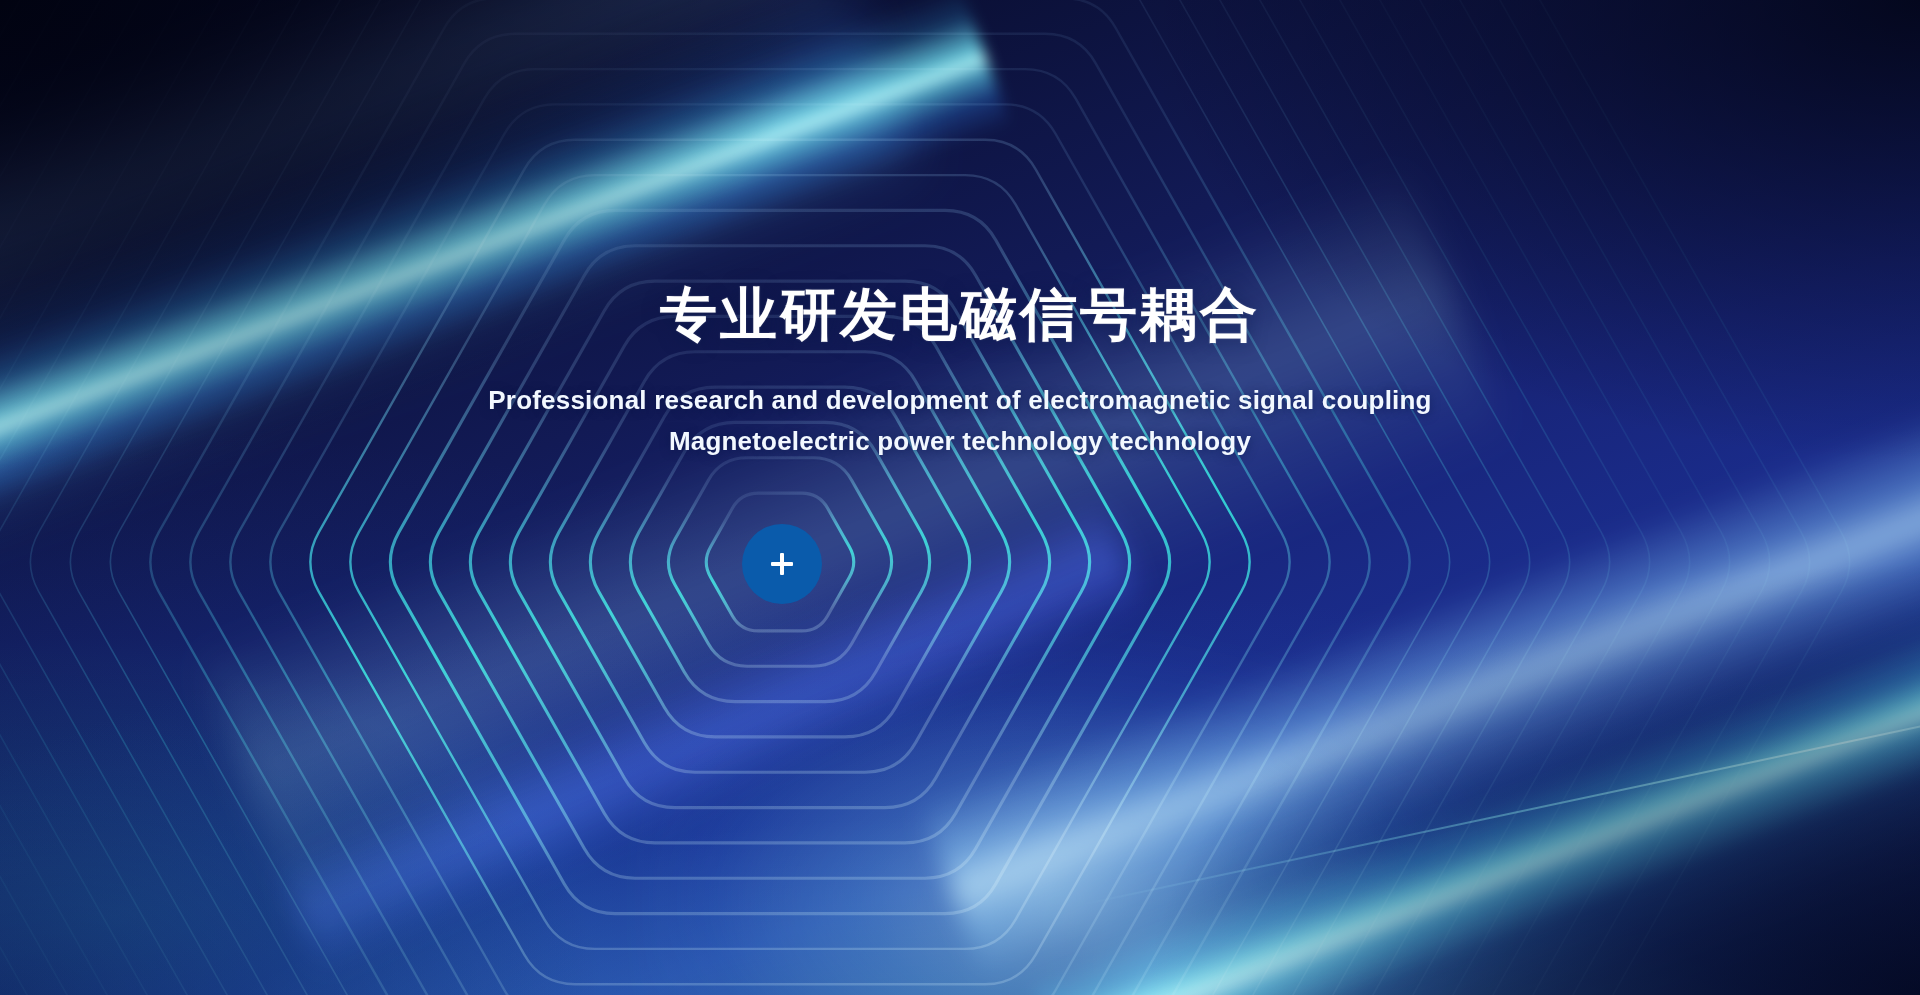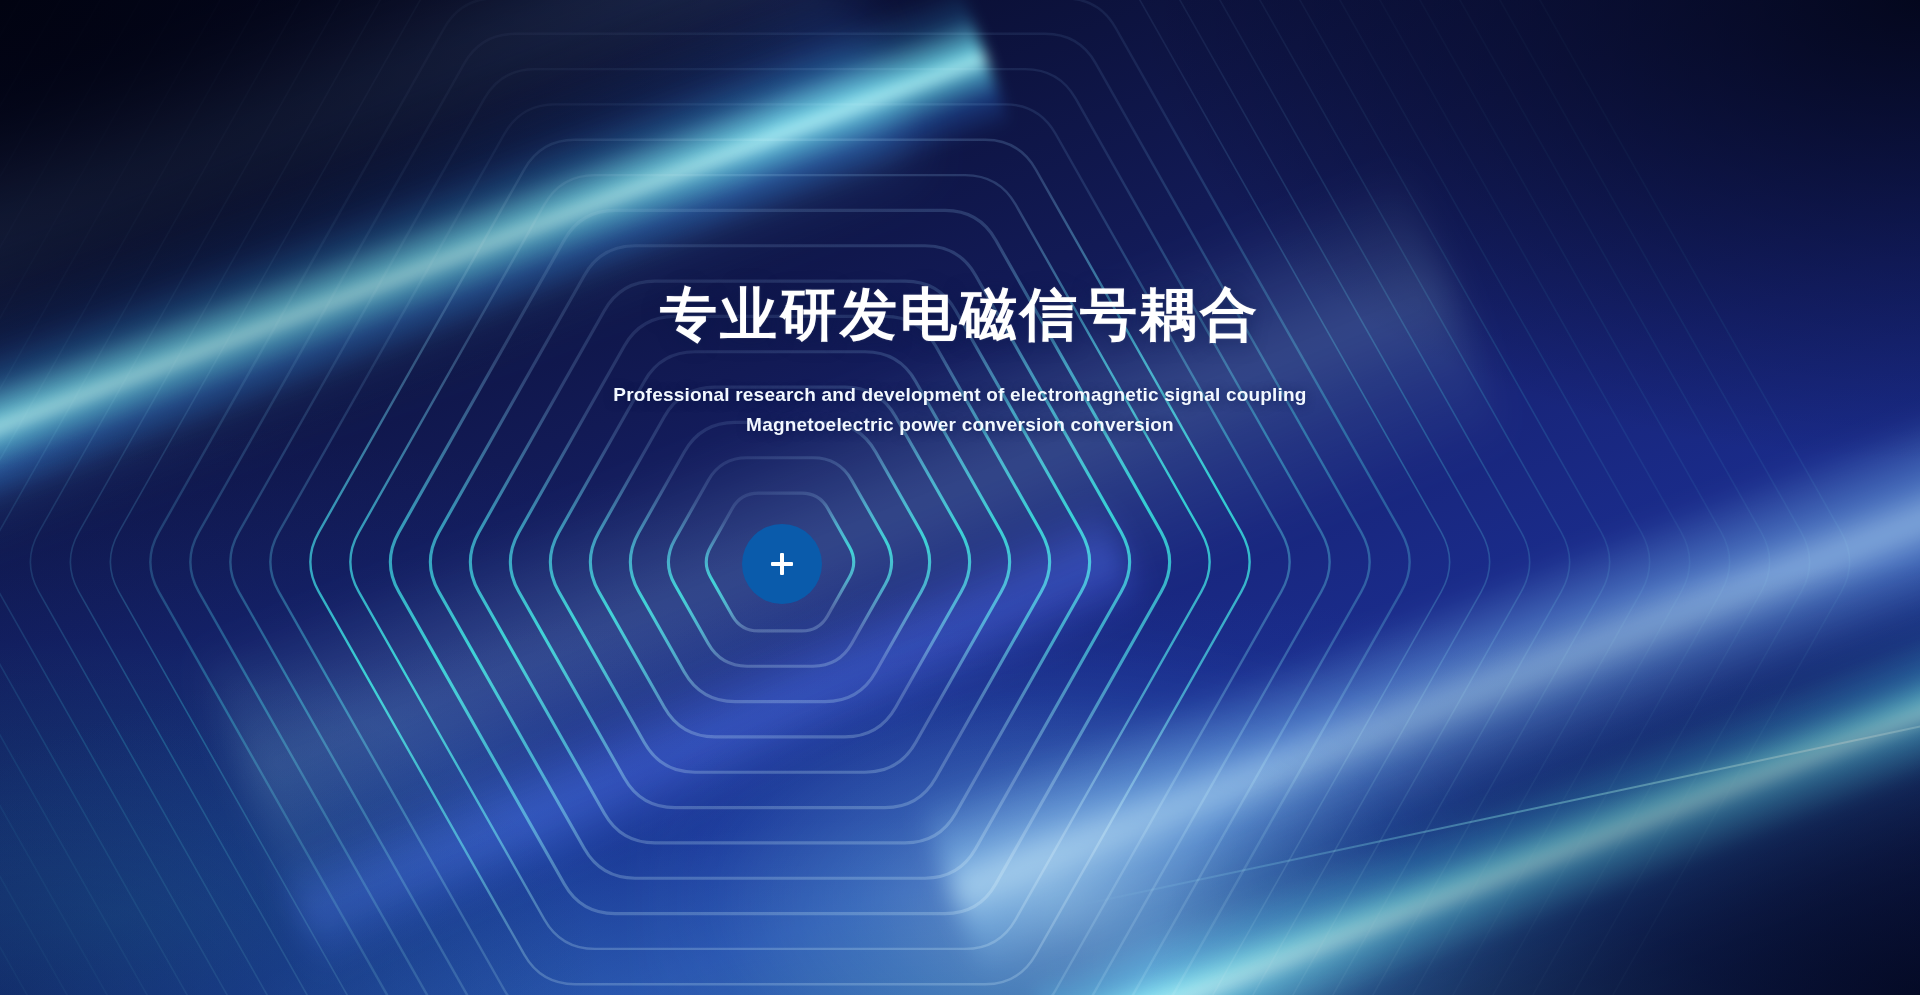--- a/index.html
+++ b/index.html
@@ -133,21 +133,21 @@
     margin-top:275px;
     text-align:right; color:#ffffff;
     font-size:57px; line-height:1.38; font-weight:700;
     letter-spacing:3px;
     text-shadow:0 2px 18px rgba(8,22,70,.55), 0 0 2px rgba(255,255,255,.25);
   }
   #title .ln{ display:block; white-space:nowrap; }
 
   #subtitle{
     margin-top:26px; text-align:center; color:#f2f8ff;
-    font-size:19px; line-height:1.58; font-weight:700;
+    font-size:26px; line-height:1.58; font-weight:700;
     letter-spacing:.2px;
     text-shadow:0 1px 10px rgba(8,22,70,.6);
   }
   #subtitle .ln{ display:block; white-space:nowrap; }
 
   #plus-btn{
     position:absolute; left:742px; top:524px;
     width:80px; height:80px; border-radius:50%;
     background:#0a5bab;
     border:none; cursor:pointer;
@@ -227,20 +227,20 @@
   <div class="streak" id="hairR"></div>
 
   <div id="vig"></div>
 
   <div id="content">
     <h1 id="title">
       <span class="ln">专业研发电磁信号耦合</span>
     </h1>
     <p id="subtitle">
       <span class="ln">Professional research and development of electromagnetic signal coupling</span>
-      <span class="ln">Magnetoelectric power conversion conversion</span>
+      <span class="ln">Magnetoelectric power technology technology</span>
     </p>
     <button id="plus-btn" aria-label="expand">
       <span class="ph"></span>
       <span class="pv"></span>
     </button>
   </div>
 </div>
 
 </body></html>

